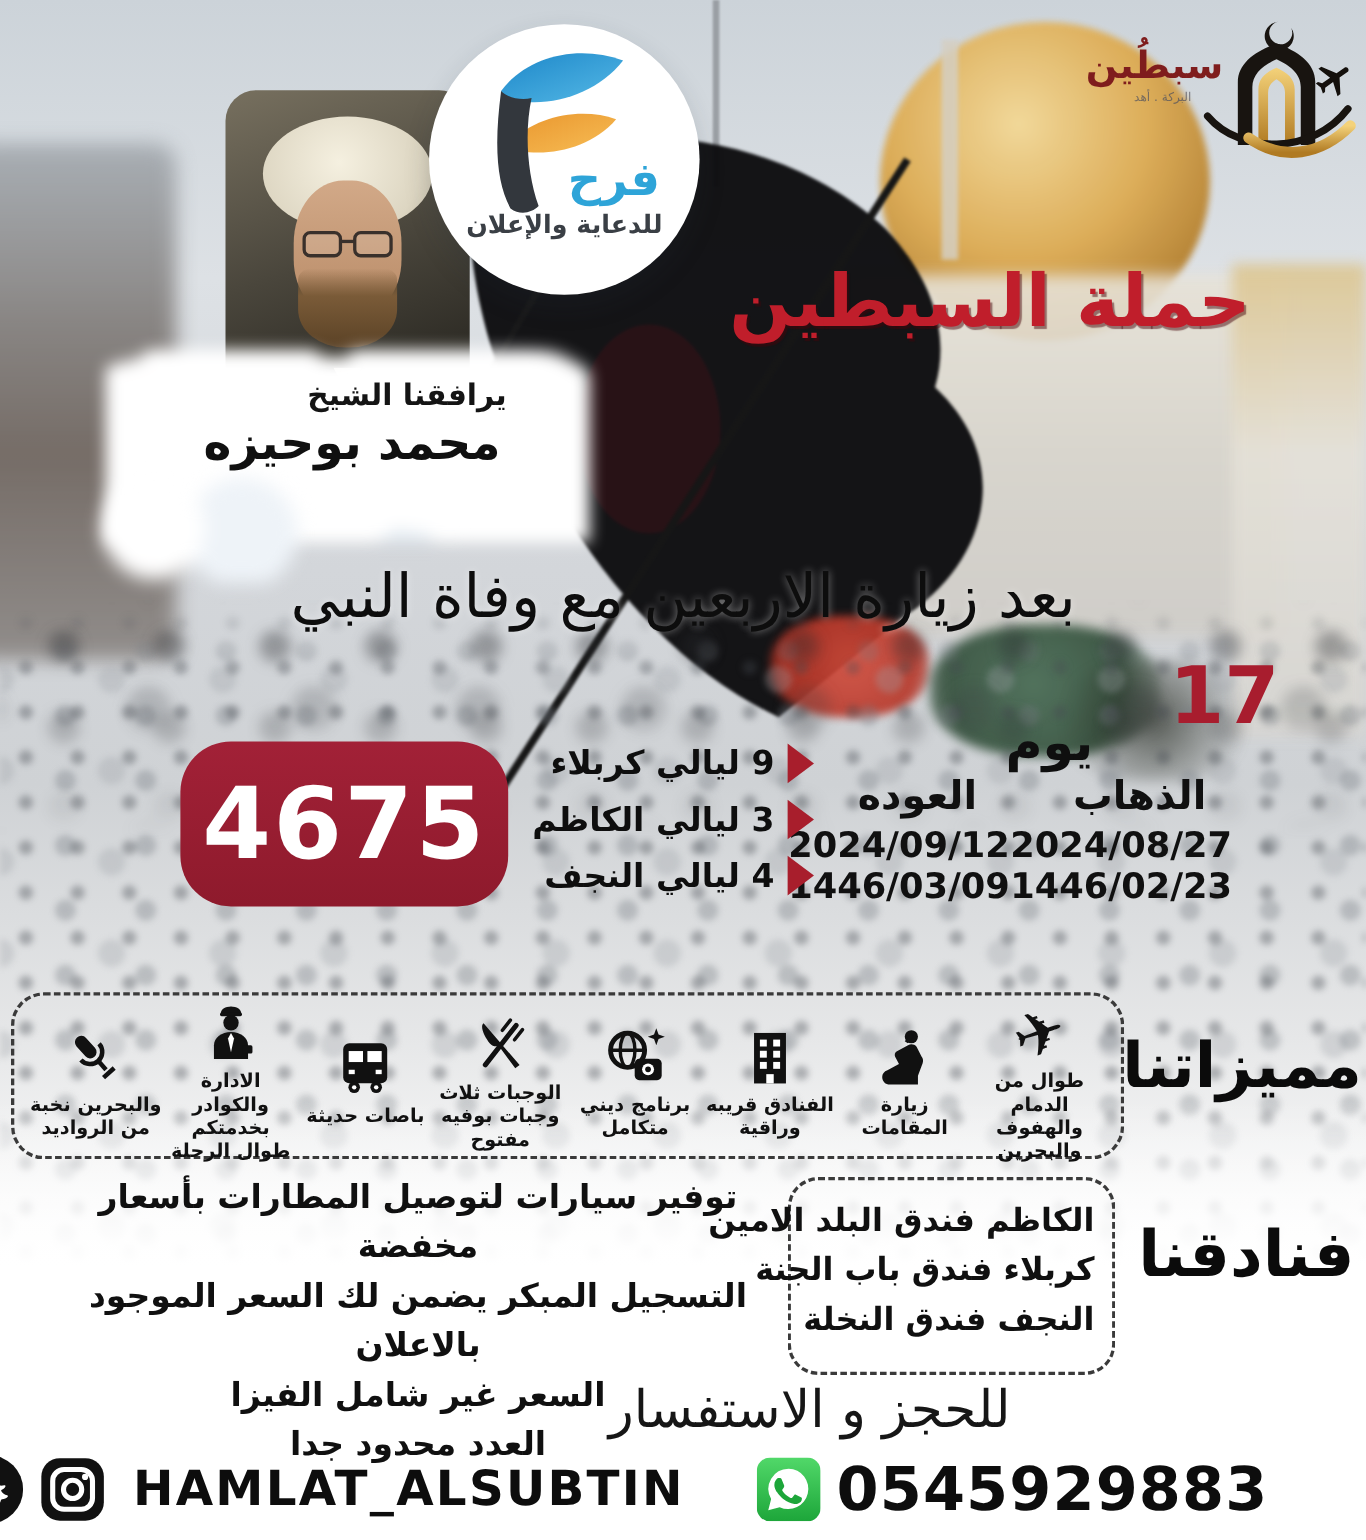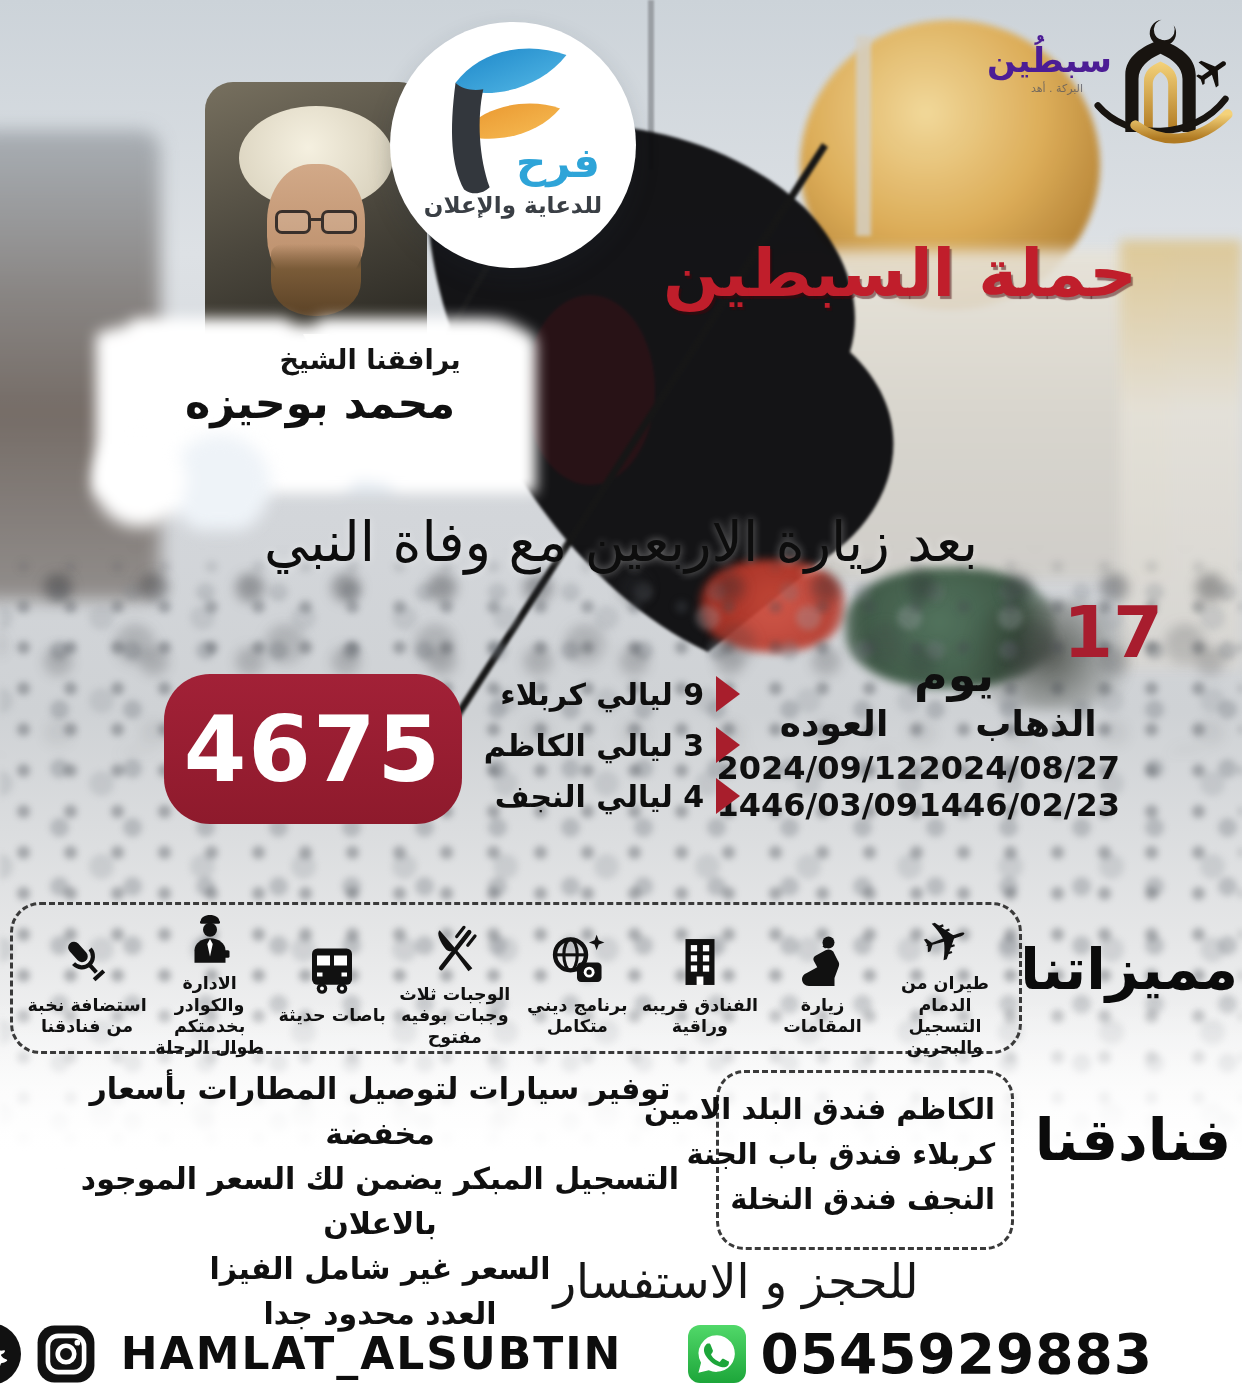--- a/index.html
+++ b/index.html
@@ -86,21 +86,21 @@
 
   
   .flogo{position:absolute;left:390px;top:22px;width:246px;height:246px;border-radius:50%;background:#ffffff;
     box-shadow:0 10px 24px rgba(40,50,60,.18);}
   .flogo svg{position:absolute;left:36px;top:16px;}
   .f-name{position:absolute;left:120px;top:116px;width:96px;text-align:center;font-size:42px;font-weight:bold;color:#2ea4d8;}
   .f-tag{position:absolute;left:18px;top:170px;width:210px;text-align:center;font-size:23px;font-weight:bold;color:#3a3f45;}
 
   
   .slogo-text{position:absolute;left:1002px;top:40px;width:110px;text-align:center;}
-  .slogo-name{font-size:34px;font-weight:bold;color:#4c1d95;}
+  .slogo-name{font-size:34px;font-weight:bold;color:#7f1d1d;}
   .slogo-tag{font-size:11px;color:#55555e;opacity:.75;margin-top:2px;}
   .slogo-mark{position:absolute;left:1078px;top:14px;}
 
   
   .title-red{position:absolute;left:580px;top:235px;width:640px;text-align:center;direction:rtl;
     font-size:66px;font-weight:bold;color:#c01e2b;text-shadow:2px 3px 1px rgba(70,4,10,.5);}
   .subtitle{position:absolute;left:30px;top:510px;width:1182px;text-align:center;direction:rtl;
     font-size:55px;font-weight:normal;color:#0d0d0d;text-shadow:0 0 8px rgba(255,255,255,.45);}
   .dur-num{position:absolute;left:1048px;top:596px;width:130px;text-align:center;
     font-size:72px;line-height:1;font-weight:bold;color:#a81d2e;}
@@ -268,21 +268,21 @@
       <div class="ntri"></div>
       <div class="nlabel">4 ليالي النجف</div>
     </div>
   </div>
 
   <div class="features-box">
     <div class="feat">
       <div class="ficon">
           <span class="glyph">✈</span>
         </div>
-      <div class="flabel">طيران من الدمام التسجيل والبحرين</div>
+      <div class="flabel">طوال من الدمام والهفوف والبحرين</div>
     </div>
     <div class="feat">
       <div class="ficon">
         <svg width="60" height="60" viewBox="0 0 24 24" fill="#111">
           <circle cx="14.6" cy="4.6" r="2.4"></circle>
           <path d="M16.5 8.2c-.8-.9-2.1-1.1-3.1-.5L9.2 10c-.6.4-.8 1.2-.5 1.9l1.4 2.6-4.2 2.3C4.7 17.2 4 18.2 4 19.2 4 20.8 5.2 22 6.8 22H17v-3.2l1.7-4.6c.3-.8.2-1.7-.4-2.4z"></path>
           <path d="M12.2 6.2l2.2-2.8 1.1.9-2.2 2.7z"></path>
         </svg>
       </div>
       <div class="flabel">زيارة المقامات</div>
@@ -367,21 +367,21 @@
       <div class="ficon">
         <svg width="58" height="58" viewBox="0 0 24 24">
           <g transform="rotate(-42 12 12)">
             <rect x="9.6" y="1.5" width="4.8" height="9.8" rx="2.4" fill="#111"></rect>
             <path d="M7.4 8.8a4.6 4.6 0 0 0 9.2 0" fill="none" stroke="#111" stroke-width="1.7"></path>
             <path d="M12 13.6v4.2" stroke="#111" stroke-width="1.7"></path>
             <path d="M9.3 19.4h5.4" stroke="#111" stroke-width="1.7"></path>
           </g>
         </svg>
       </div>
-      <div class="flabel">استضافة نخبة من فنادقنا</div>
+      <div class="flabel">والبحرين نخبة من الرواديد</div>
     </div>
   </div>
   <div class="features-title">مميزاتنا</div>
 
   <div class="notes">
     <div>توفير سيارات لتوصيل المطارات بأسعار مخفضة</div>
     <div>التسجيل المبكر يضمن لك السعر الموجود بالاعلان</div>
     <div>السعر غير شامل الفيزا</div>
     <div>العدد محدود جدا</div>
   </div>

